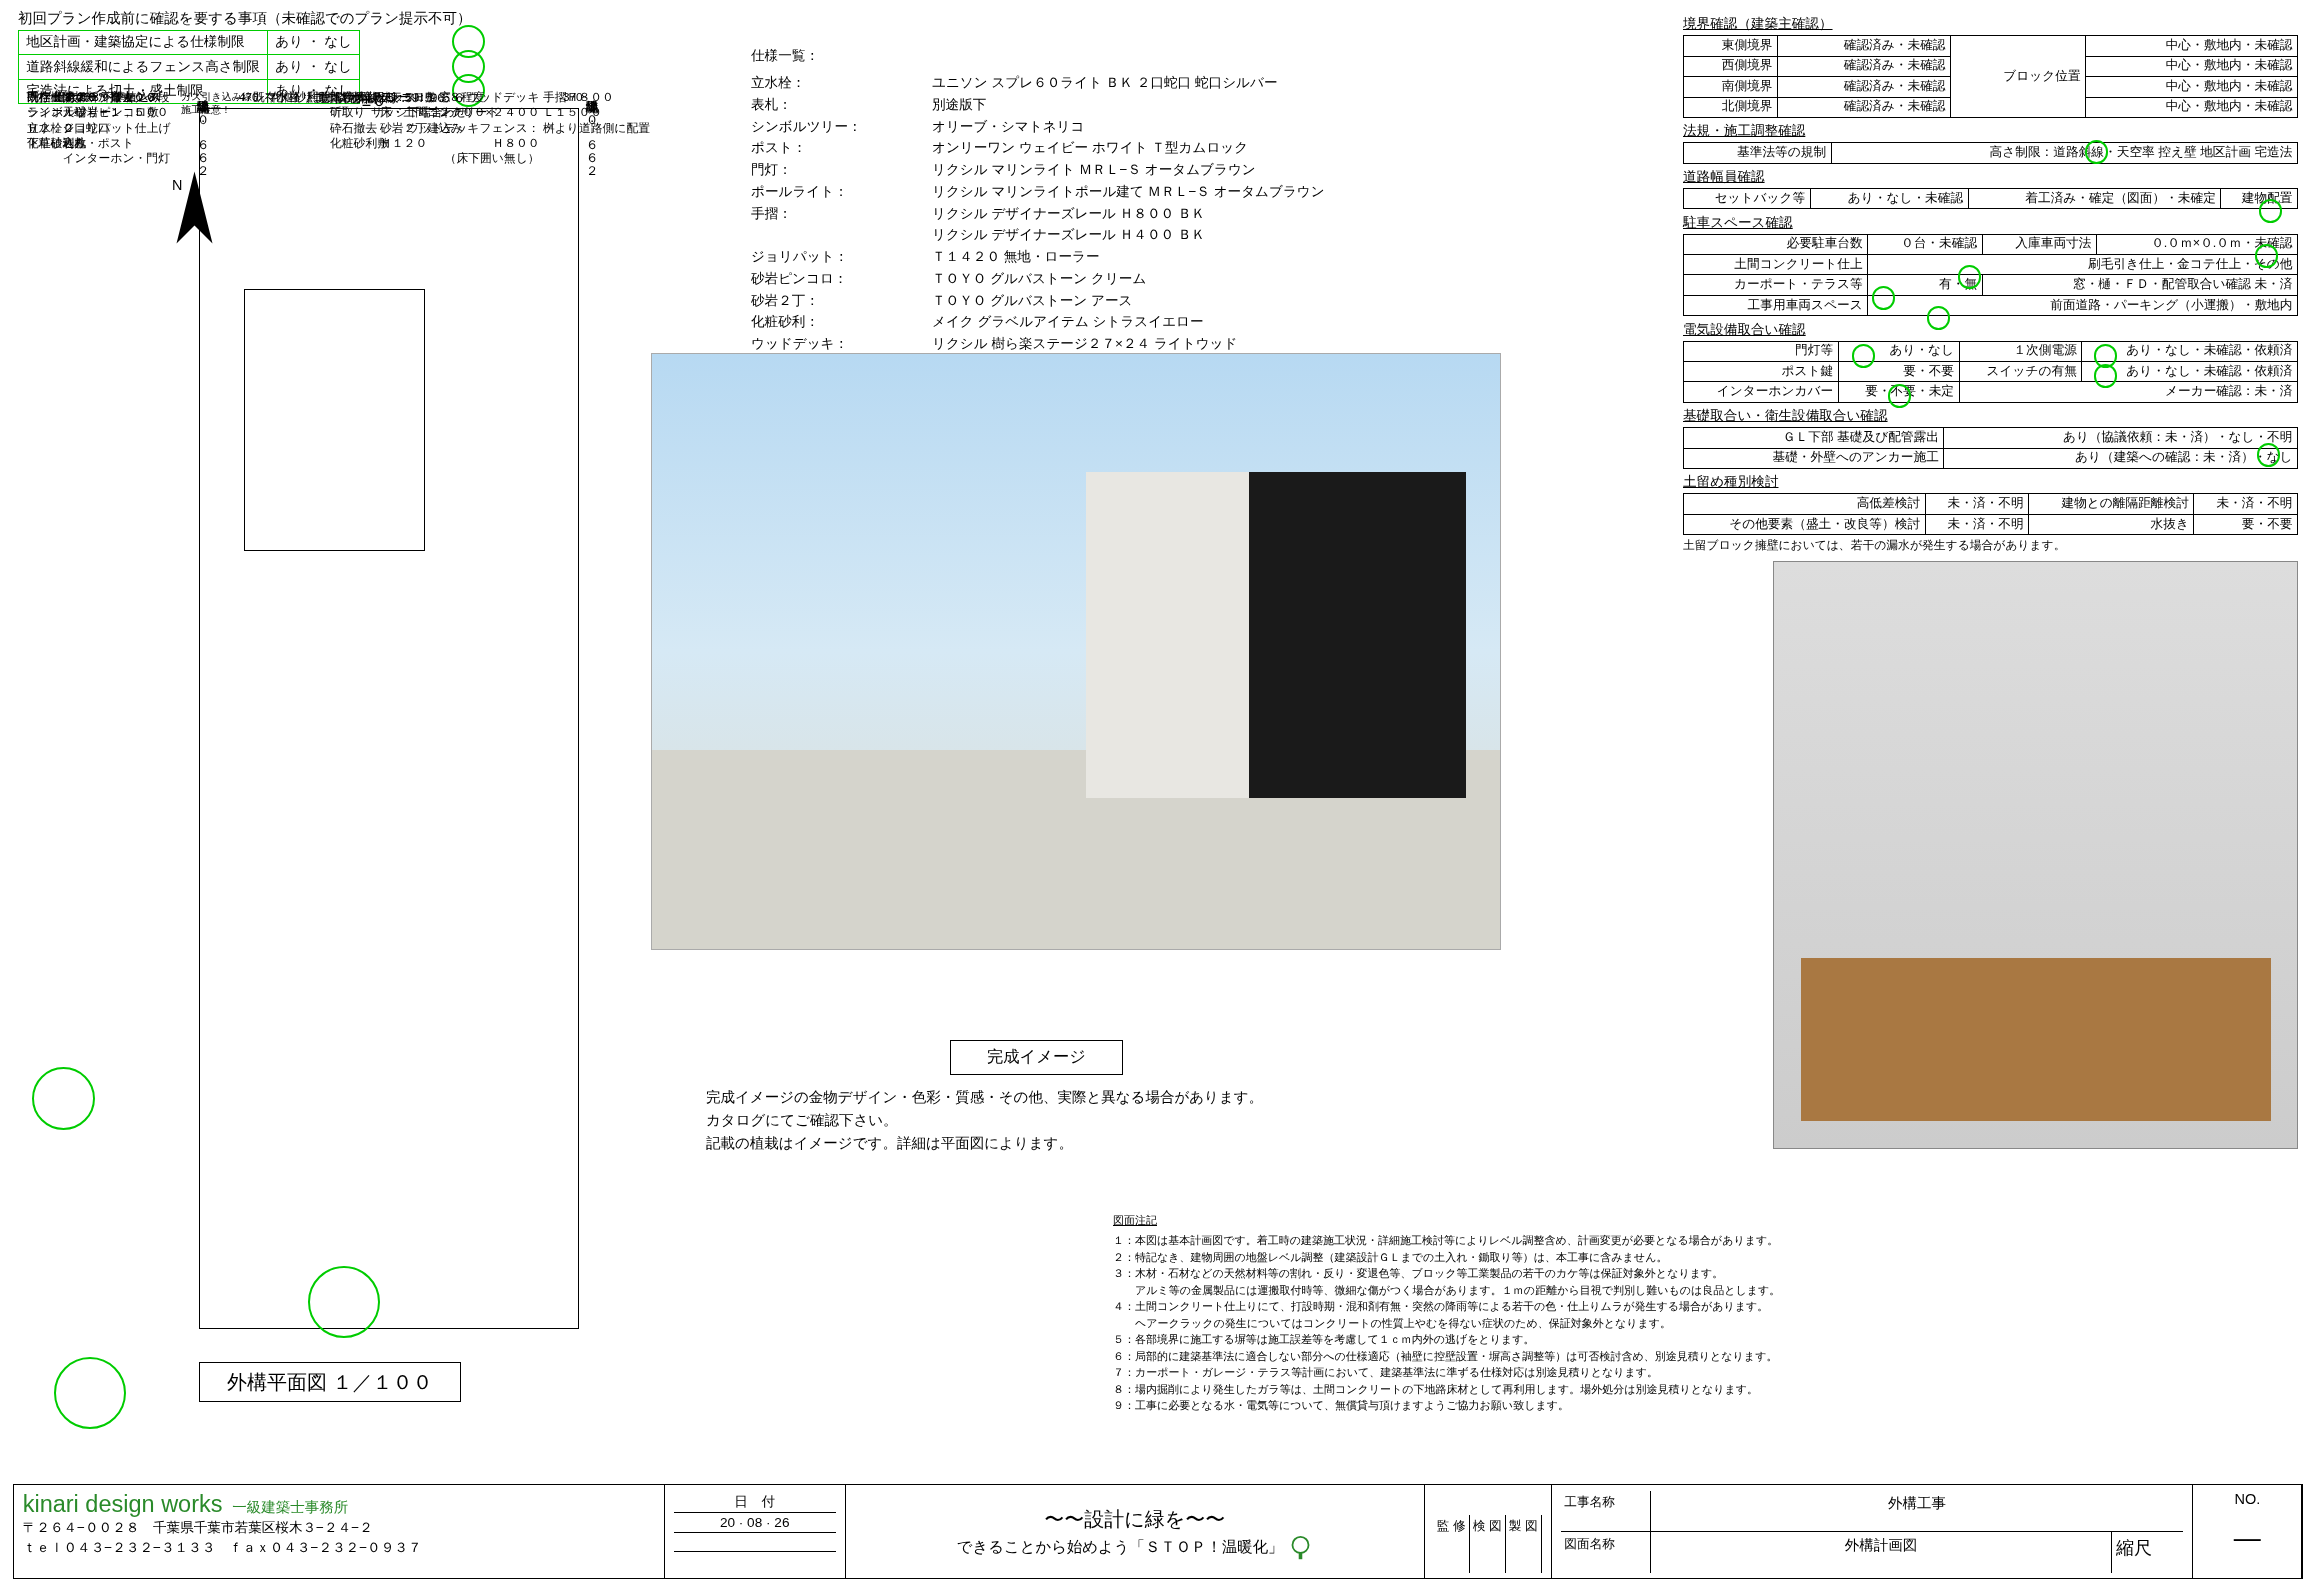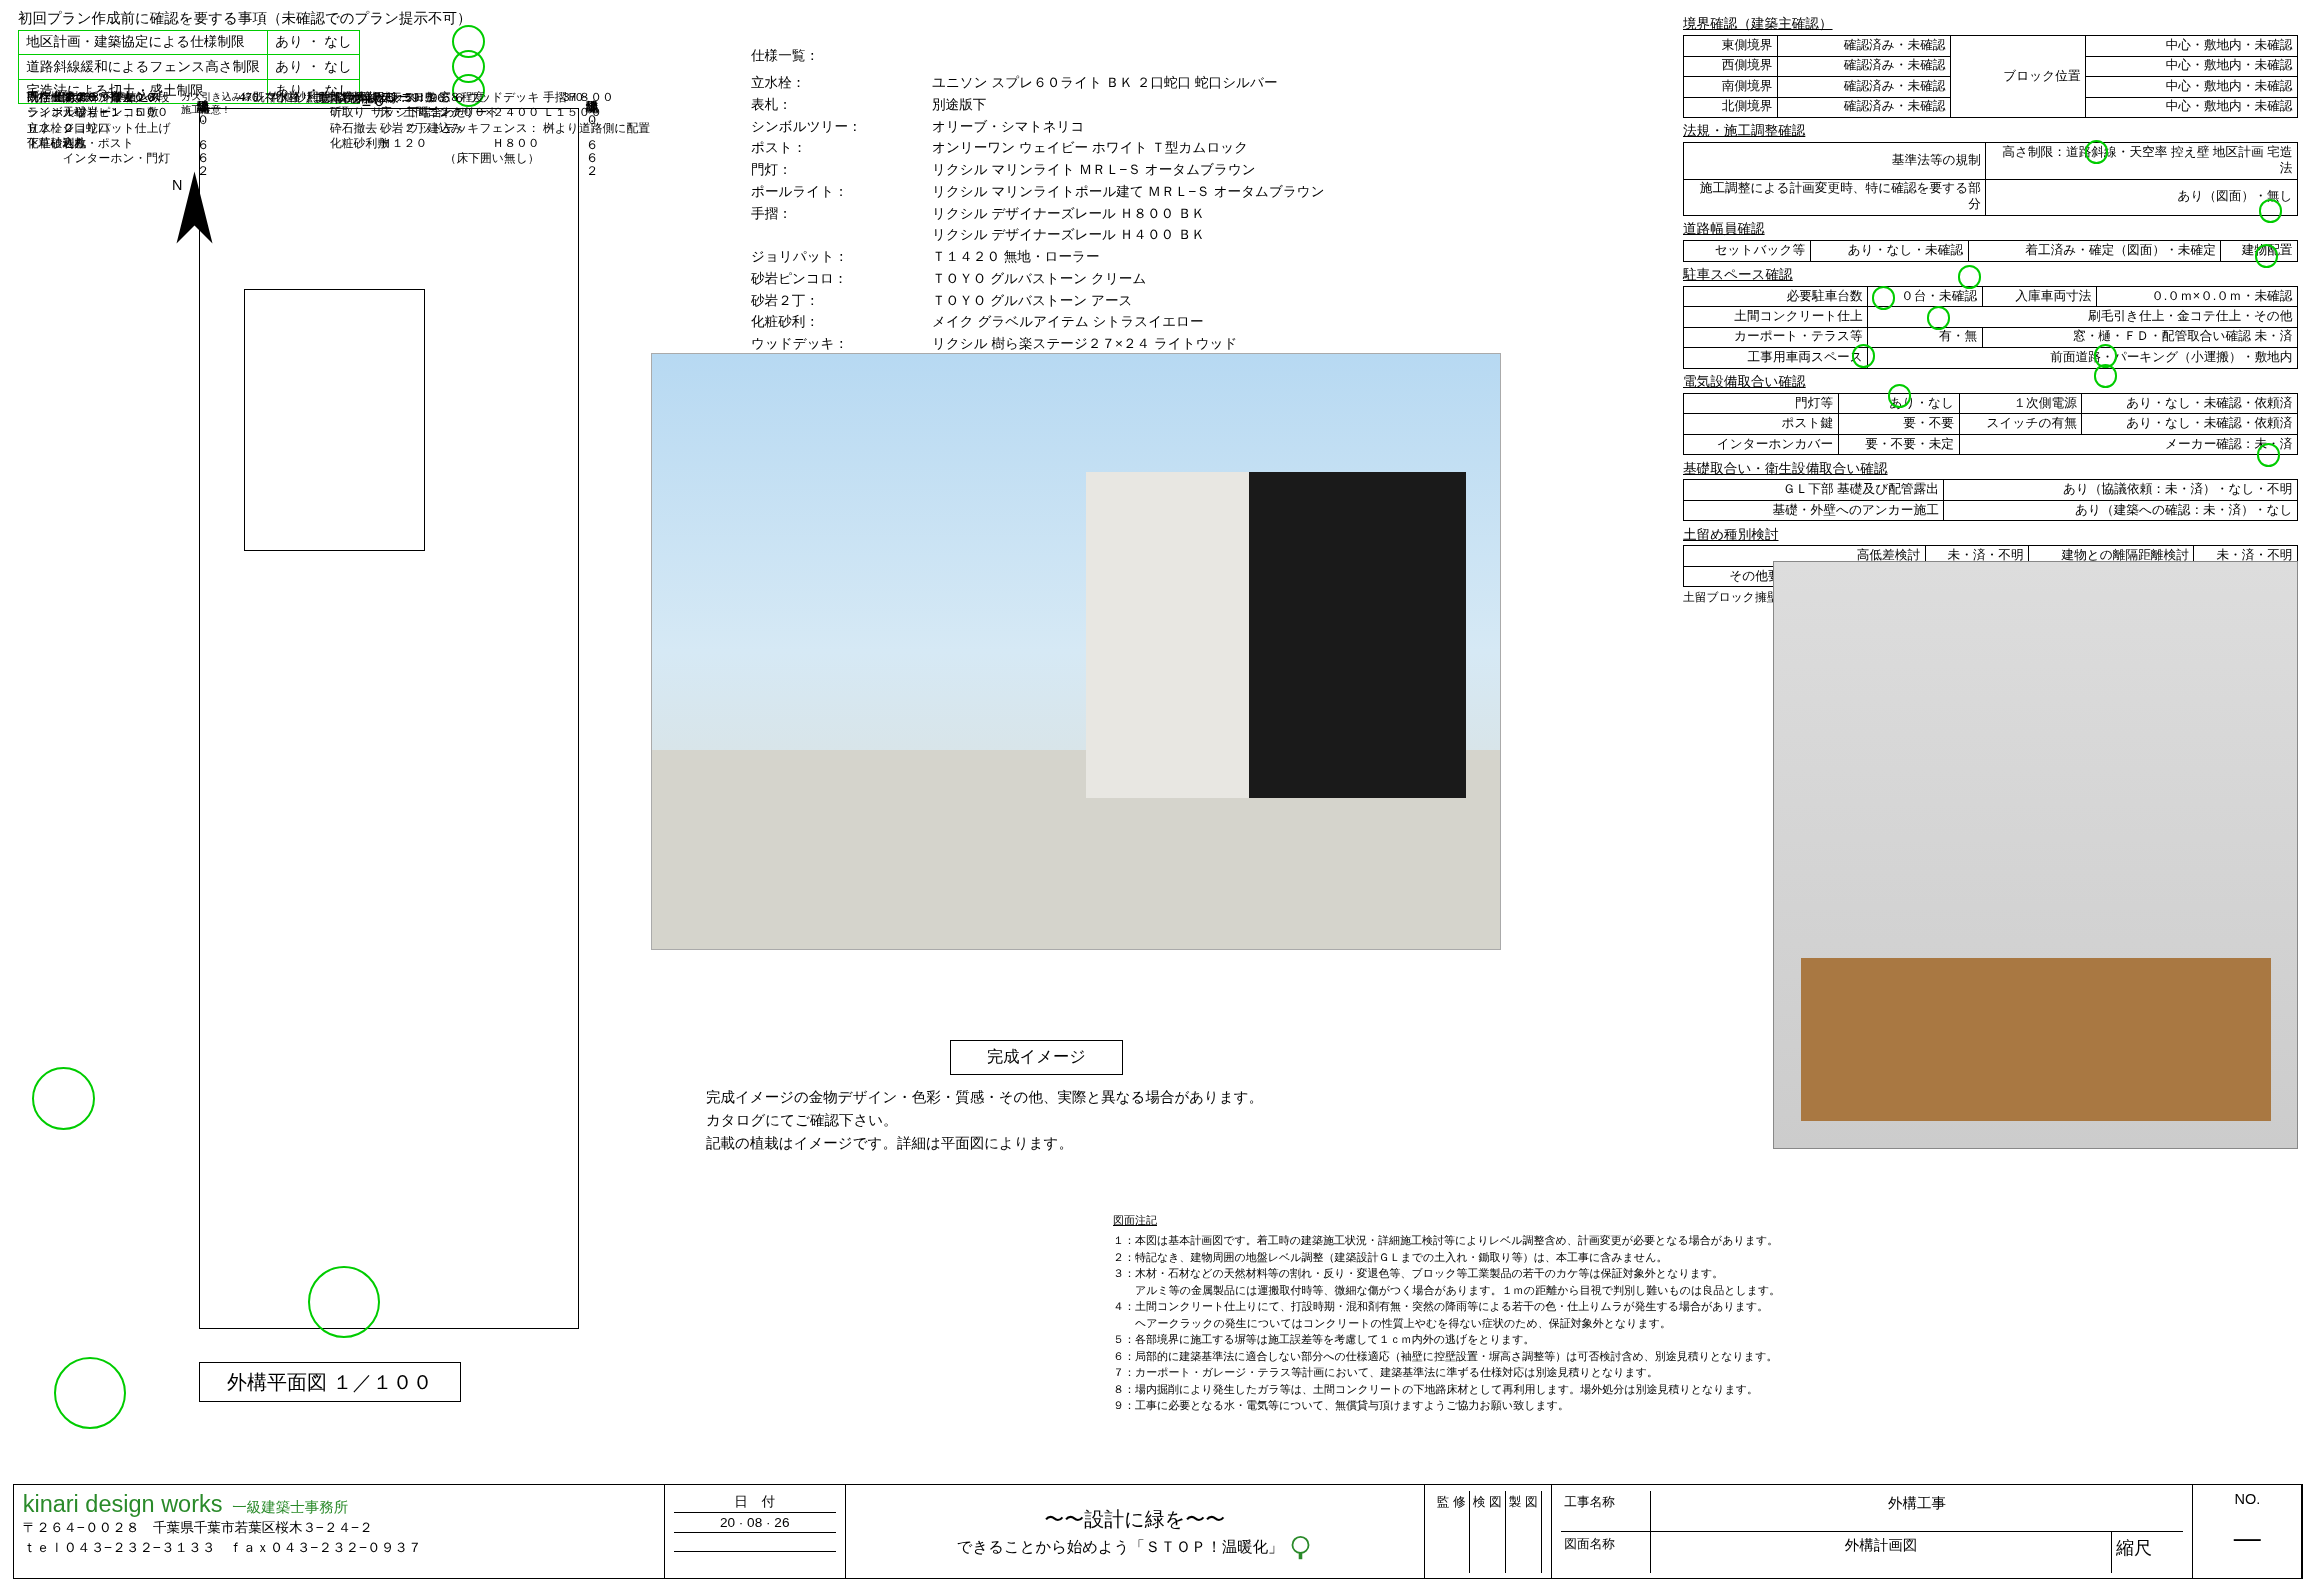--- a/index.html
+++ b/index.html
@@ -63,21 +63,21 @@
   .tblock>div{border-right:0.9px solid #000;padding:5.4px 9px;}
   .company{width:651px;}
   .company .name{color:#2a8a2a;font-size:23.5px;}
   .company .sub{color:#2a8a2a;font-size:14.5px;margin-left:7.2px;}
   .company .addr{font-size:13.6px;margin-top:0;line-height:1.5;}
   .date-cell{width:181px;font-size:13.6px;}
   .date-cell .d{border-bottom:0.9px solid #000;text-align:center;padding:1.8px;}
   .slogan{width:579px;font-size:20px;display:flex;flex-direction:column;justify-content:center;align-items:center;line-height:1.6;}
   .slogan .s2{font-size:15.4px;}
   .stamps{width:127px;display:flex;}
-  .stamps>div{flex:1;border-right:0.9px solid #000;text-align:center;font-size:12.7px;padding-top:3.6px;}
+  .stamps>div{flex:1;border-right:0.9px solid #000;text-align:center;font-size:12.7px;padding-top:3.6px;margin-top:24px;}
   .proj{flex:1;display:flex;flex-direction:column;}
   .proj .row{flex:1;display:flex;border-bottom:0.9px solid #000;}
   .proj .row:last-child{border-bottom:none;}
   .proj .c1{width:90px;border-right:0.9px solid #000;padding:3.6px;font-size:12.7px;}
   .proj .c2{flex:1;padding:3.6px;font-size:14.5px;text-align:center;}
   .proj .c3{width:72px;border-left:0.9px solid #000;padding:3.6px;font-size:18px;}
   .no-cell{width:109px;font-size:14.5px;text-align:center;}
 </style>
 </head>
 <body>
@@ -193,24 +193,20 @@
             <td>中心・敷地内・未確認</td>
           </tr>
     </tbody>
       </table>
     <h4>法規・施工調整確認</h4>
     <table>
       <tbody>
           <tr>
             <td>基準法等の規制</td>
             <td colspan="2">高さ制限：道路斜線・天空率 控え壁 地区計画 宅造法</td>
-          </tr>
-      <tr>
-            <td>施工調整による計画変更時、特に確認を要する部分</td>
-            <td colspan="2">あり（図面）・無し</td>
           </tr>
     </tbody>
       </table>
     <h4>道路幅員確認</h4>
     <table>
         <tbody>
           <tr>
             <td>セットバック等</td>
             <td>あり・なし・未確認</td>
             <td>着工済み・確定（図面）・未確定</td>

